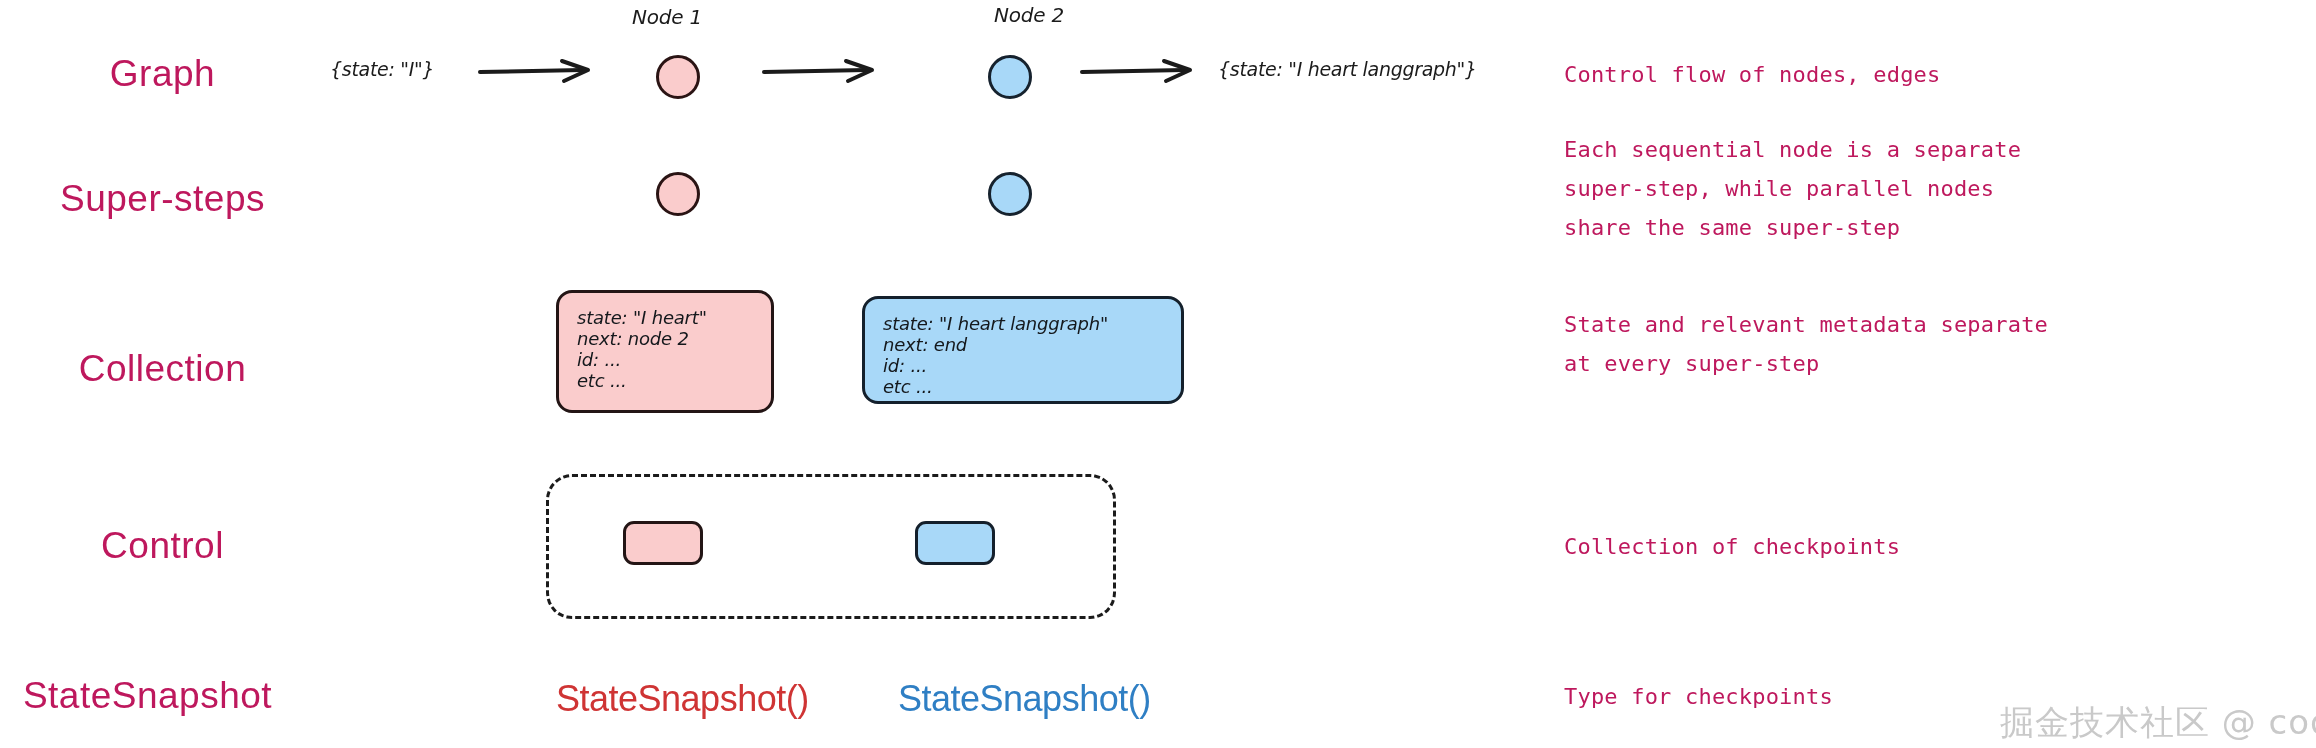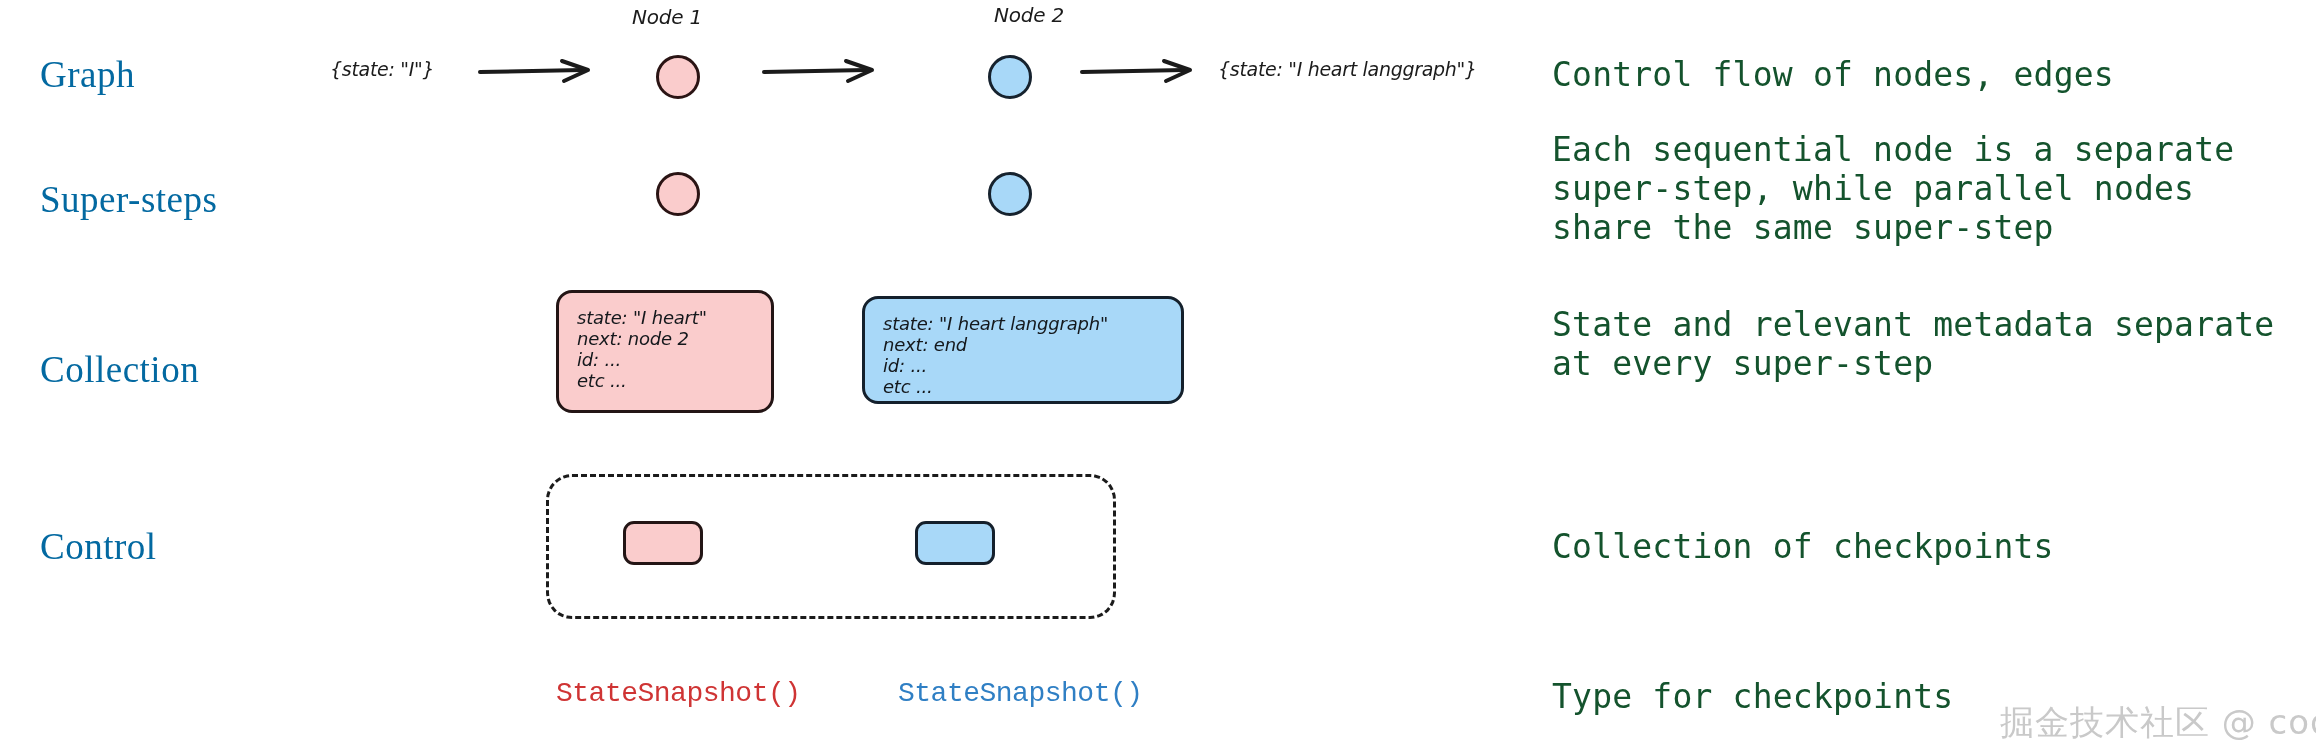--- a/index.html
+++ b/index.html
@@ -19,37 +19,38 @@
     width: 2316px;
     height: 748px;
     background: #ffffff;
   }
 
   
   .abs { position: absolute; }
 
   
   .row-label {
-    font-family: Liberation Serif, serif;
+    font-family: Liberation Sans, sans-serif;
     font-size: 37px;
-    color: #0369a1;
+    color: #be185d;
     letter-spacing: 0.5px;
     white-space: nowrap;
-    text-align: left;
+    text-align: center;
     font-weight: 500;
   }
 
   
   .desc {
     font-family: "DejaVu Sans Mono", monospace;
-    font-size: 33px;
+    font-size: 22px;
     line-height: 39px;
-    color: #14532d;
+    color: #be185d;
     white-space: pre-line;
     letter-spacing: 0.2px;
+    margin-left: 12px;
   }
 
   
   .hand {
     font-family: "DejaVu Sans", sans-serif;
     font-size: 19px;
     color: #1b1b1b;
     white-space: nowrap;
     font-style: italic;
     letter-spacing: -0.3px;
@@ -107,22 +108,22 @@
     width: 80px;
     height: 44px;
     border-radius: 11px;
     border: 3px solid #231515;
   }
   .chip-pink { background: #facccc; border-color: #231515; }
   .chip-blue { background: #a8d8f8; border-color: #14202c; }
 
   
   .snap {
-    font-family: Liberation Mono, monospace;
-    font-size: 28px;
+    font-family: Liberation Sans, sans-serif;
+    font-size: 36px;
     white-space: nowrap;
     letter-spacing: -0.5px;
   }
 
   
   .watermark {
     font-family: "DejaVu Sans", sans-serif;
     font-size: 34px;
     color: #c9c9c9;
     white-space: nowrap;
@@ -199,20 +200,21 @@
 
   <div class="abs row-label" style="left:40px; top:525px; width:245px;">Control</div>
 
   <div class="abs thread-group" style="left:546px; top:474px; width:570px; height:145px;">
     <div class="abs thread-chip chip-pink" style="left:74px; top:44px;"></div>
     <div class="abs thread-chip chip-blue" style="left:366px; top:44px;"></div>
   </div>
 
   <div class="abs desc" style="left:1552px; top:527px;">Collection of checkpoints</div>
 
+  <div class="abs row-label" style="left:10px; top:675px; width:275px;">StateSnapshot</div>
 
   <div class="abs snap" style="left:556px; top:678px; color:#cf3434;">StateSnapshot()</div>
   <div class="abs snap" style="left:898px; top:678px; color:#2f7fc4;">StateSnapshot()</div>
 
   <div class="abs desc" style="left:1552px; top:677px;">Type for checkpoints</div>
 
   <div class="abs watermark" style="left:2000px; top:700px;">掘金技术社区 @ coderyi</div>
 
 </div>
 

